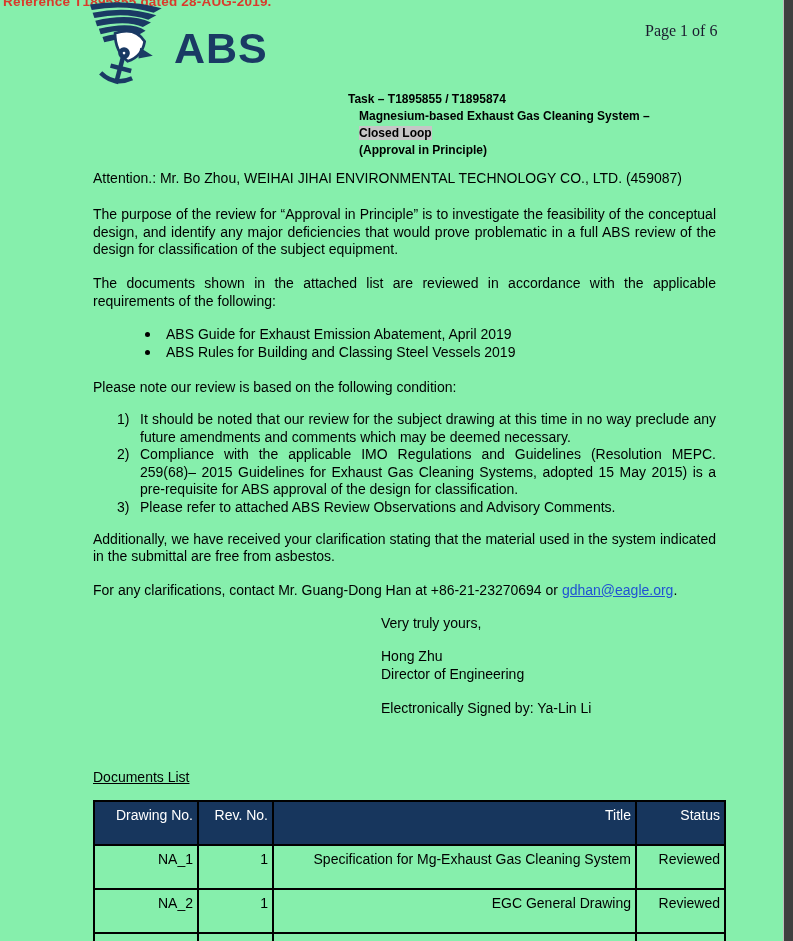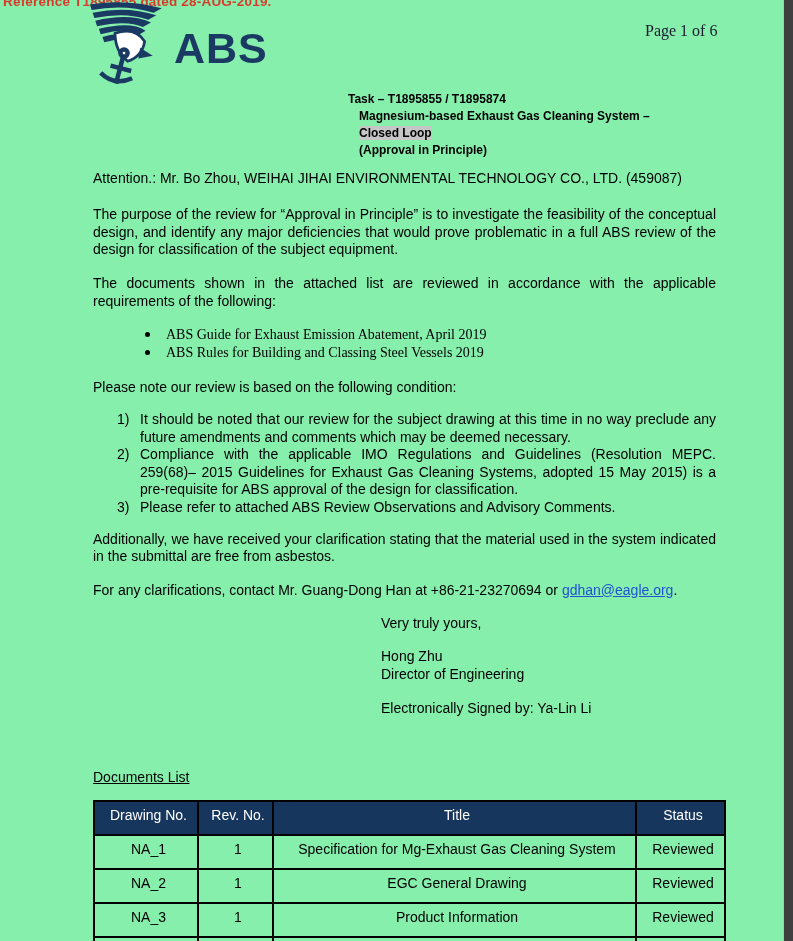--- a/index.html
+++ b/index.html
@@ -49,21 +49,21 @@
   
   .letter{
     position:absolute;left:93px;top:170px;width:623px;
     font-size:14px;line-height:17.5px;
   }
   .letter p{margin:0;}
   .just{text-align:justify;}
   .m-attention{margin-bottom:18.5px !important;}
   .m-p1{margin-bottom:16.5px !important;}
   .m-p2{margin-bottom:16px !important;}
-  .bullets{margin:0 0 18px 0;padding:0;list-style:none;font-family:Liberation Serif, serif;}
+  .bullets{margin:0 0 18px 0;padding:0;list-style:none;}
   .bullets li{display:flex;}
   .bullets .b-dot{
     width:5px;height:5px;border-radius:50%;background:#000;
     margin:6px 16px 0 52px;flex:none;
   }
   .m-please{margin-bottom:14.5px !important;}
   .numbered{margin:0 0 14.5px 0;padding:0;list-style:none;}
   .numbered li{display:flex;}
   .numbered .n-marker{flex:none;width:23px;margin-left:24px;}
   .numbered .n-text{flex:1;}
@@ -78,22 +78,22 @@
     text-decoration:underline;margin-bottom:13px !important;
   }
   
   table.docs{
     border-collapse:collapse;table-layout:fixed;width:631px;
     font-size:14px;
   }
   table.docs col.c1{width:104px;} table.docs col.c2{width:75px;}
   table.docs col.c3{width:363px;} table.docs col.c4{width:89px;}
   table.docs th,table.docs td{
-    border:2px solid #000;padding:0 4px 4px 9px;height:28px;
-    text-align:center;font-weight:normal;overflow:hidden;white-space:nowrap;
+    border:2px solid #000;padding:0 4px 14px 9px;height:28px;
+    text-align:right;font-weight:normal;overflow:hidden;white-space:nowrap;
   }
   table.docs th{
     background:#17365d;color:#ffffff;border-color:#000;
   }
 </style>
 </head>
 <body>
 
 <div class="page">
 

